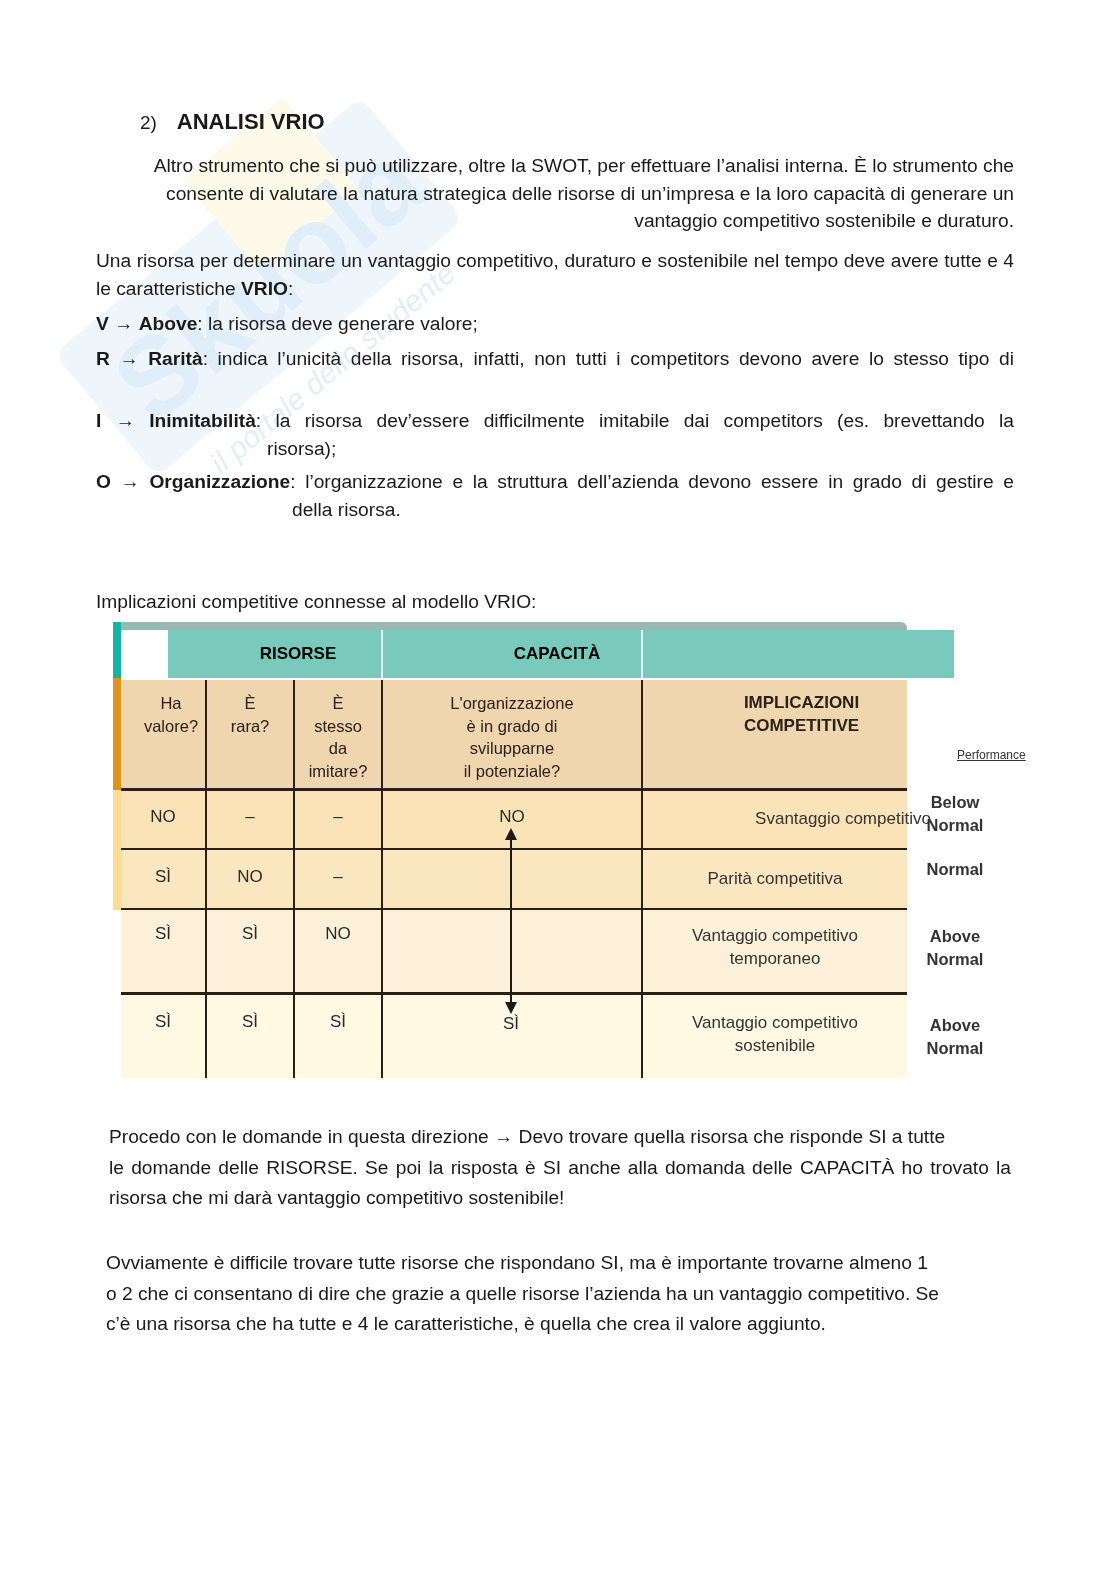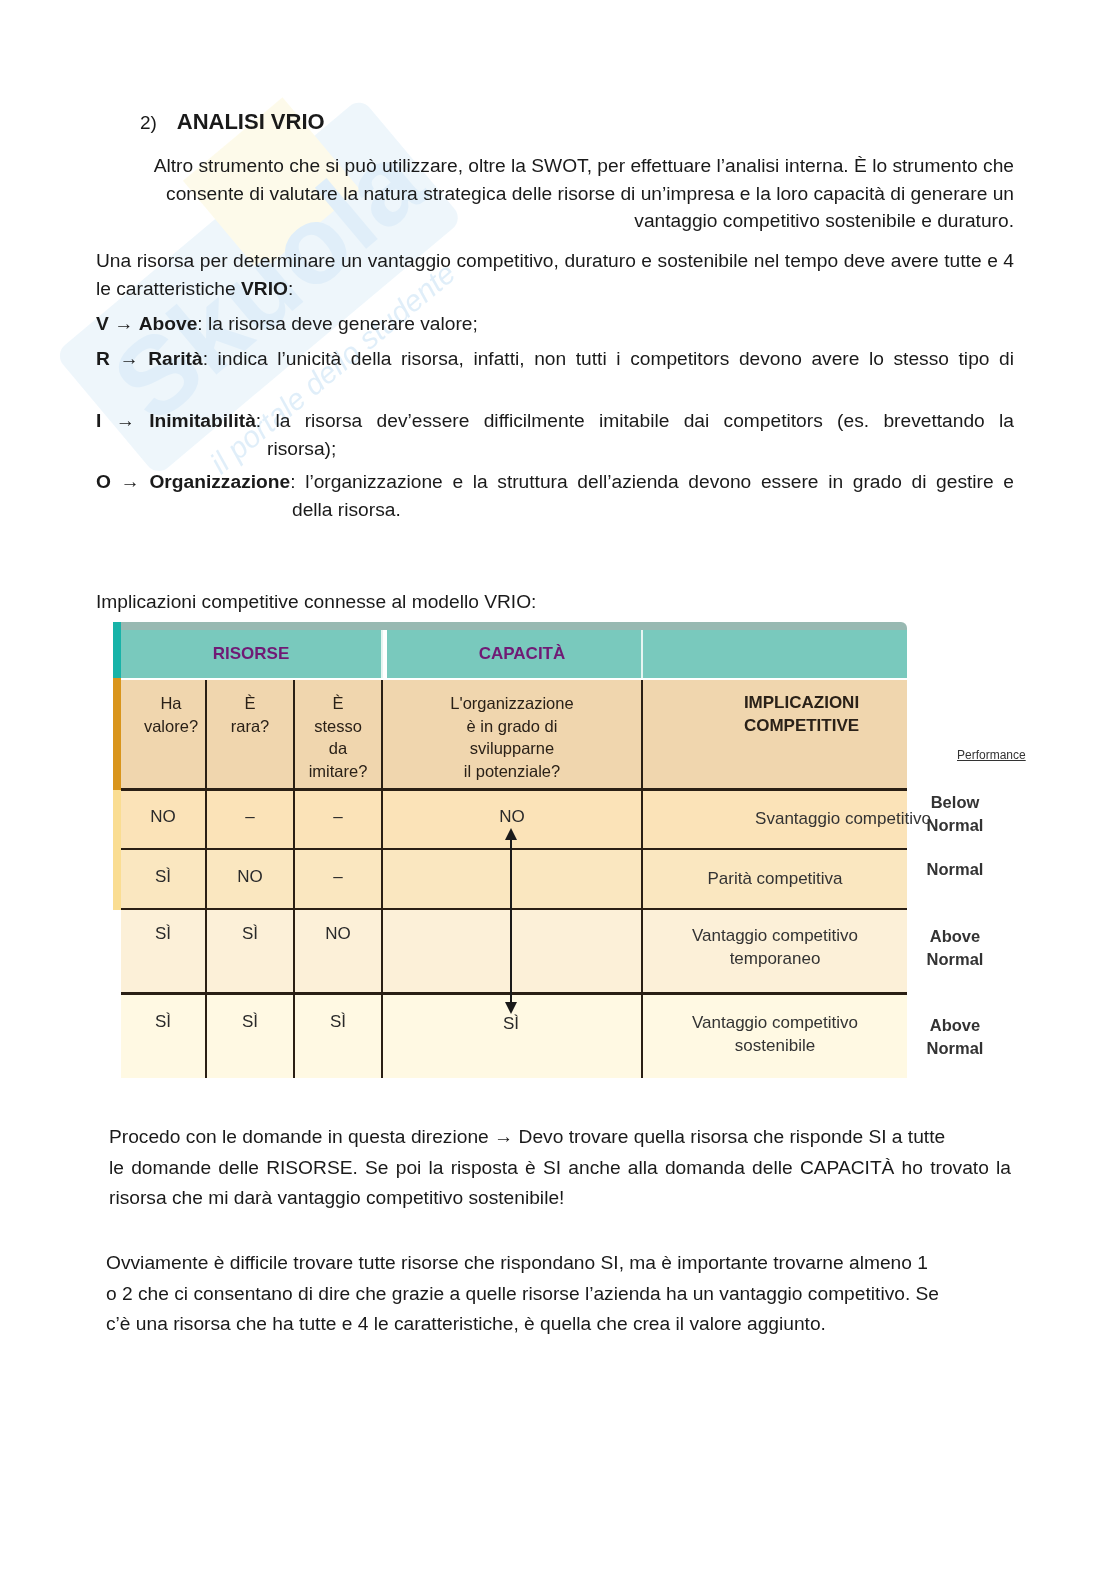--- a/index.html
+++ b/index.html
@@ -29,24 +29,24 @@
   .hang-o { padding-left:196px; }
 
   .caption { position:absolute; left:96px; top:588px; }
 
   
   .vrio { position:absolute; left:113px; top:622px; width:794px; height:456px; }
   .vrio .topbar { position:absolute; left:4px; top:0; width:790px; height:8px; background:#98b9b2; border-radius:0 6px 0 0; }
   .vrio .teal-left { position:absolute; left:0; top:0; width:8px; height:56px; background:#17b3a8; }
   .vrio .orange-left { position:absolute; left:0; top:56px; width:8px; height:112px; background:#d9951c; }
   .vrio .yellow-left { position:absolute; left:0; top:168px; width:8px; height:120px; background:#f6c74a; opacity:.6; }
-  .hdr-band { position:absolute; top:8px; height:48px; background:#79c9bd; color:#701a75; font-weight:bold; font-size:17px;
-              display:flex; align-items:center; justify-content:center; }
+  .hdr-band { position:absolute; top:8px; height:48px; background:#79c9bd; color:#000000; font-weight:bold; font-size:17px;
+              display:flex; align-items:center; justify-content:center;margin-left:47px; }
   .hdr-band.b1 { left:8px; width:260px; }
-  .hdr-band.b2 { left:274px; width:270px; }
+  .hdr-band.b2 { left:262px; width:270px; }
   .hdr-band.b3 { left:530px; width:264px; }
   .qrow { position:absolute; left:8px; top:58px; width:786px; height:108px; background:#f0d6ae; }
   .qcell { position:absolute; top:58px; height:108px; text-align:center; font-size:16.5px; line-height:22.5px; color:#2a2118; padding-top:12px; box-sizing:border-box; }
   .qcell.bold { font-weight:bold; font-size:17px; }
   .row { position:absolute; left:8px; width:786px; }
   .r1 { top:168px; height:58px; background:#fbe3b8; }
   .r2 { top:228px; height:58px; background:#fae7c0; }
   .r3 { top:288px; height:82px; background:#fcf0d8; }
   .r4 { top:372px; height:84px; background:#fff9e3; }
   .hline { position:absolute; left:8px; width:786px; height:2px; background:#2a1f14; }

